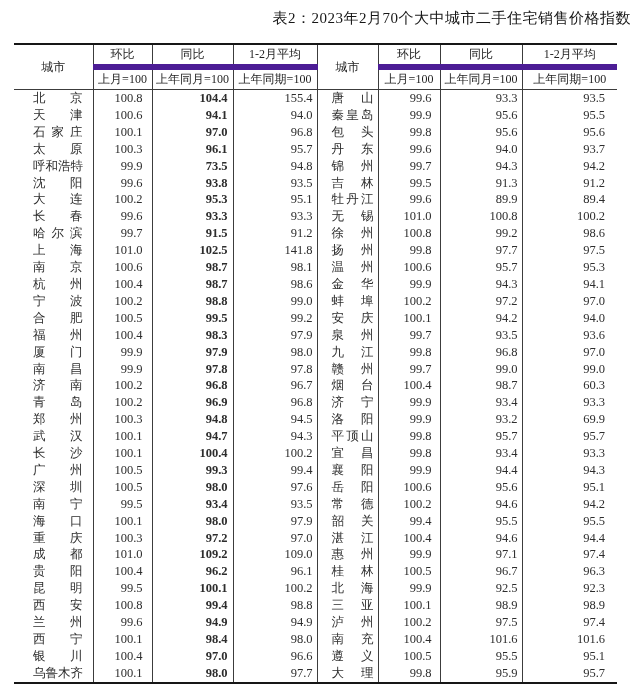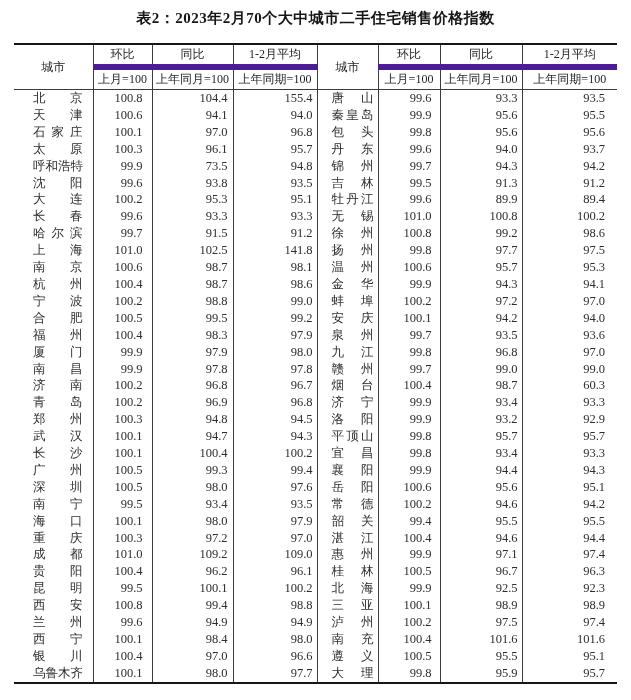--- a/index.html
+++ b/index.html
@@ -1,42 +1,42 @@
 <!DOCTYPE html>
 <html><head>
 <meta charset="utf-8">
 <style>
   html,body { margin:0; padding:0; }
   body {
     width:631px; height:700px; background:#ffffff; overflow:hidden;
     font-family:"Liberation Serif","DejaVu Serif",serif; color:#2d2d2d;
   }
   .title {
-    text-align:center; font-weight:bold; font-size:15px; color:#161616;
+    text-align:right; font-weight:normal; font-size:15px; color:#161616;
     margin:9px 0 0 0; letter-spacing:0.5px; white-space:nowrap;
   }
   table.px {
     border-collapse:collapse; table-layout:fixed; width:603px;
     margin:15px 0 0 14px;
     border-top:2.5px solid #161616; border-bottom:2.5px solid #161616;
   }
   th {
     font-weight:normal; font-size:12px; text-align:center; padding:0;
     height:19px; line-height:19px; color:#1f1f1f; white-space:nowrap; overflow:hidden;
   }
   td {
     padding:0; height:16.9px; line-height:16.9px; font-size:12.5px;
     white-space:nowrap; overflow:hidden; color:#2d2d2d;
   }
   .b-r { border-right:1px solid #3c3c3c; }   
   .ib  { border-bottom:6px solid #4c1d95; }  
   .hb  { border-bottom:1px solid #3c3c3c; }  
   td.num { text-align:right; }
   td.c2 { padding-right:9px; }
-  td.c3 { padding-right:5px; }
+  td.c3 { padding-right:5px;font-weight:bold; }
   td.c4 { padding-right:4px; }
   td.c6 { padding-right:8px; }
   td.c7 { padding-right:4px; }
   td.c8 { padding-right:12px; }
   td.city-l { padding:0 10px 0 19px; }
   td.city-r { padding:0 4px 0 14px; }
   .city-inner { display:flex; justify-content:space-between; width:100%; }
 </style>
 </head>
 <body>
@@ -472,21 +472,21 @@
         <td class="num c3 b-r">94.8</td>
         <td class="num c4 b-r">94.5</td>
         <td class="city-r c5 b-r">
           <span class="city-inner">
             <span>洛</span>
             <span>阳</span>
           </span>
         </td>
         <td class="num c6 b-r">99.9</td>
         <td class="num c7 b-r">93.2</td>
-        <td class="num c8">92.9</td>
+        <td class="num c8">69.9</td>
       </tr>
       <tr>
         <td class="city-l c1 b-r">
           <span class="city-inner">
             <span>武</span>
             <span>汉</span>
           </span>
         </td>
         <td class="num c2 b-r">100.1</td>
         <td class="num c3 b-r">94.7</td>

